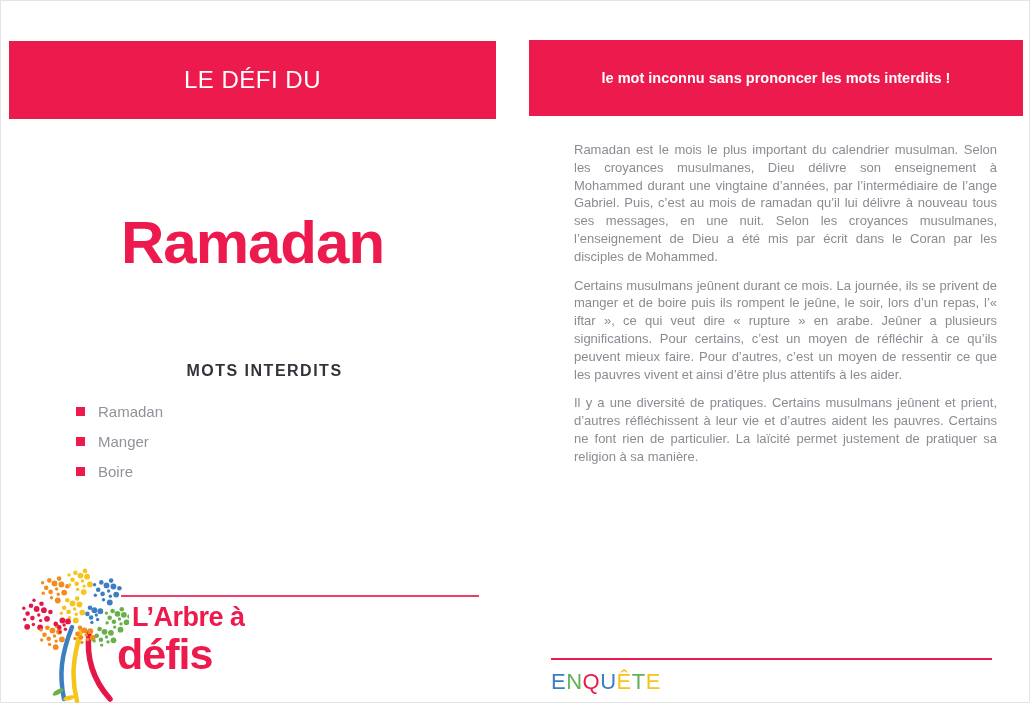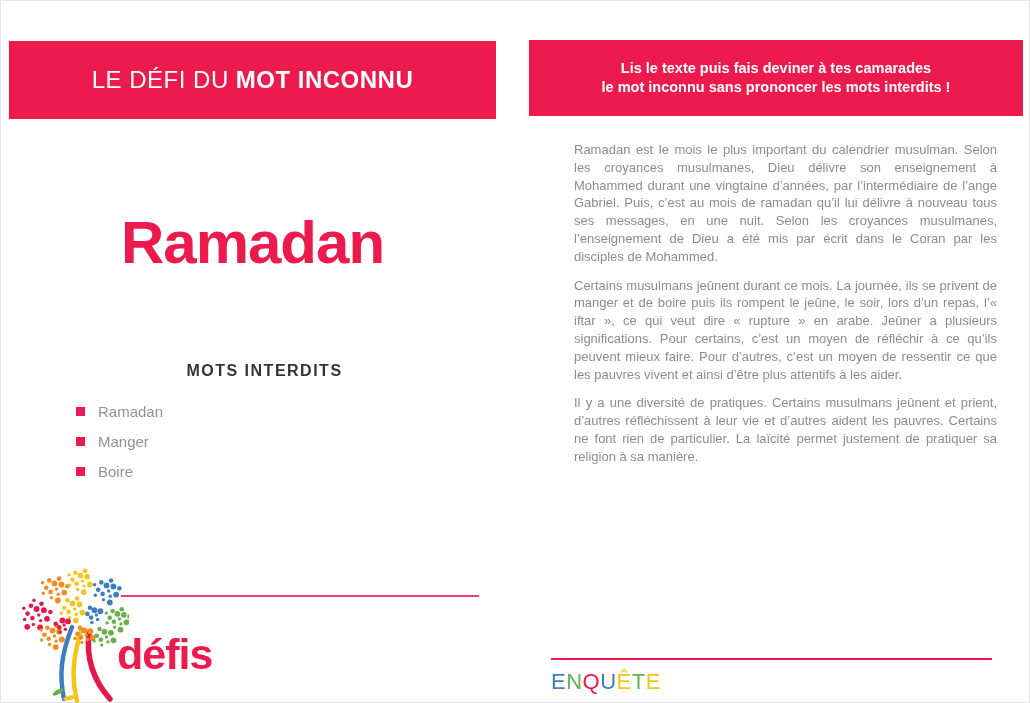--- a/index.html
+++ b/index.html
@@ -52,26 +52,24 @@
   .footer-rule{position:absolute;left:550px;top:657px;width:441px;height:2px;background:var(--accent);}
   .category-label{position:absolute;left:550px;top:668px;font-size:22px;font-weight:400;letter-spacing:.5px;}
 </style>
 </head>
 <body>
 
 <div class="page">
 
   <div class="banner banner-left">
     <span class="light">LE DÉFI DU</span>
-    <span class="strong">MOT INCONNU</span>
   </div>
 
   <div class="banner banner-right">
     <div>
-      <div>Lis le texte puis fais deviner à tes camarades</div>
       <div>le mot inconnu sans prononcer les mots interdits !</div>
     </div>
   </div>
 
   <div class="word-title">Ramadan</div>
 
   <div class="forbidden-heading">MOTS INTERDITS</div>
   <div class="word-list">
     <div class="word-row">
       <span class="bullet"></span>
@@ -221,20 +219,21 @@
         <circle cx="50.1" cy="62.0" r="1.7" fill="#E5174A"></circle>
         <circle cx="45.3" cy="64.4" r="2.3" fill="#E5174A"></circle>
         <circle cx="48.4" cy="57.5" r="2.9" fill="#E5174A"></circle>
         <circle cx="51.4" cy="66.3" r="1.7" fill="#E5174A"></circle>
         <circle cx="41.7" cy="60.9" r="2.3" fill="#E5174A"></circle>
         <circle cx="54.0" cy="58.4" r="2.9" fill="#E5174A"></circle>
         <circle cx="46.0" cy="69.1" r="1.7" fill="#E5174A"></circle>
       </svg>
   </div>
   <div class="logo-rule"></div>
+  <div class="logo-line1">L’Arbre à</div>
   <div class="logo-line2">défis</div>
 
   <div class="article">
     <p>Ramadan est le mois le plus important du calendrier musulman. Selon les croyances musulmanes, Dieu délivre son enseignement à Mohammed durant une vingtaine d’années, par l’intermédiaire de l’ange Gabriel. Puis, c’est au mois de ramadan qu’il lui délivre à nouveau tous ses messages, en une nuit. Selon les croyances musulmanes, l’enseignement de Dieu a été mis par écrit dans le Coran par les disciples de Mohammed.</p>
     <p>Certains musulmans jeûnent durant ce mois. La journée, ils se privent de manger et de boire puis ils rompent le jeûne, le soir, lors d’un repas, l’« iftar », ce qui veut dire « rupture » en arabe. Jeûner a plusieurs significations. Pour certains, c’est un moyen de réfléchir à ce qu’ils peuvent mieux faire. Pour d’autres, c’est un moyen de ressentir ce que les pauvres vivent et ainsi d’être plus attentifs à les aider.</p>
     <p>Il y a une diversité de pratiques. Certains musulmans jeûnent et prient, d’autres réfléchissent à leur vie et d’autres aident les pauvres. Certains ne font rien de particulier. La laïcité permet justement de pratiquer sa religion à sa manière.</p>
   </div>
 
   <div class="footer-rule"></div>
   <div class="category-label"><span style="color: rgb(61, 126, 194);">E</span><span style="color: rgb(98, 177, 86);">N</span><span style="color: rgb(237, 26, 77);">Q</span><span style="color: rgb(61, 126, 194);">U</span><span style="color: rgb(245, 197, 28);">Ê</span><span style="color: rgb(98, 177, 86);">T</span><span style="color: rgb(245, 197, 28);">E</span></div>

